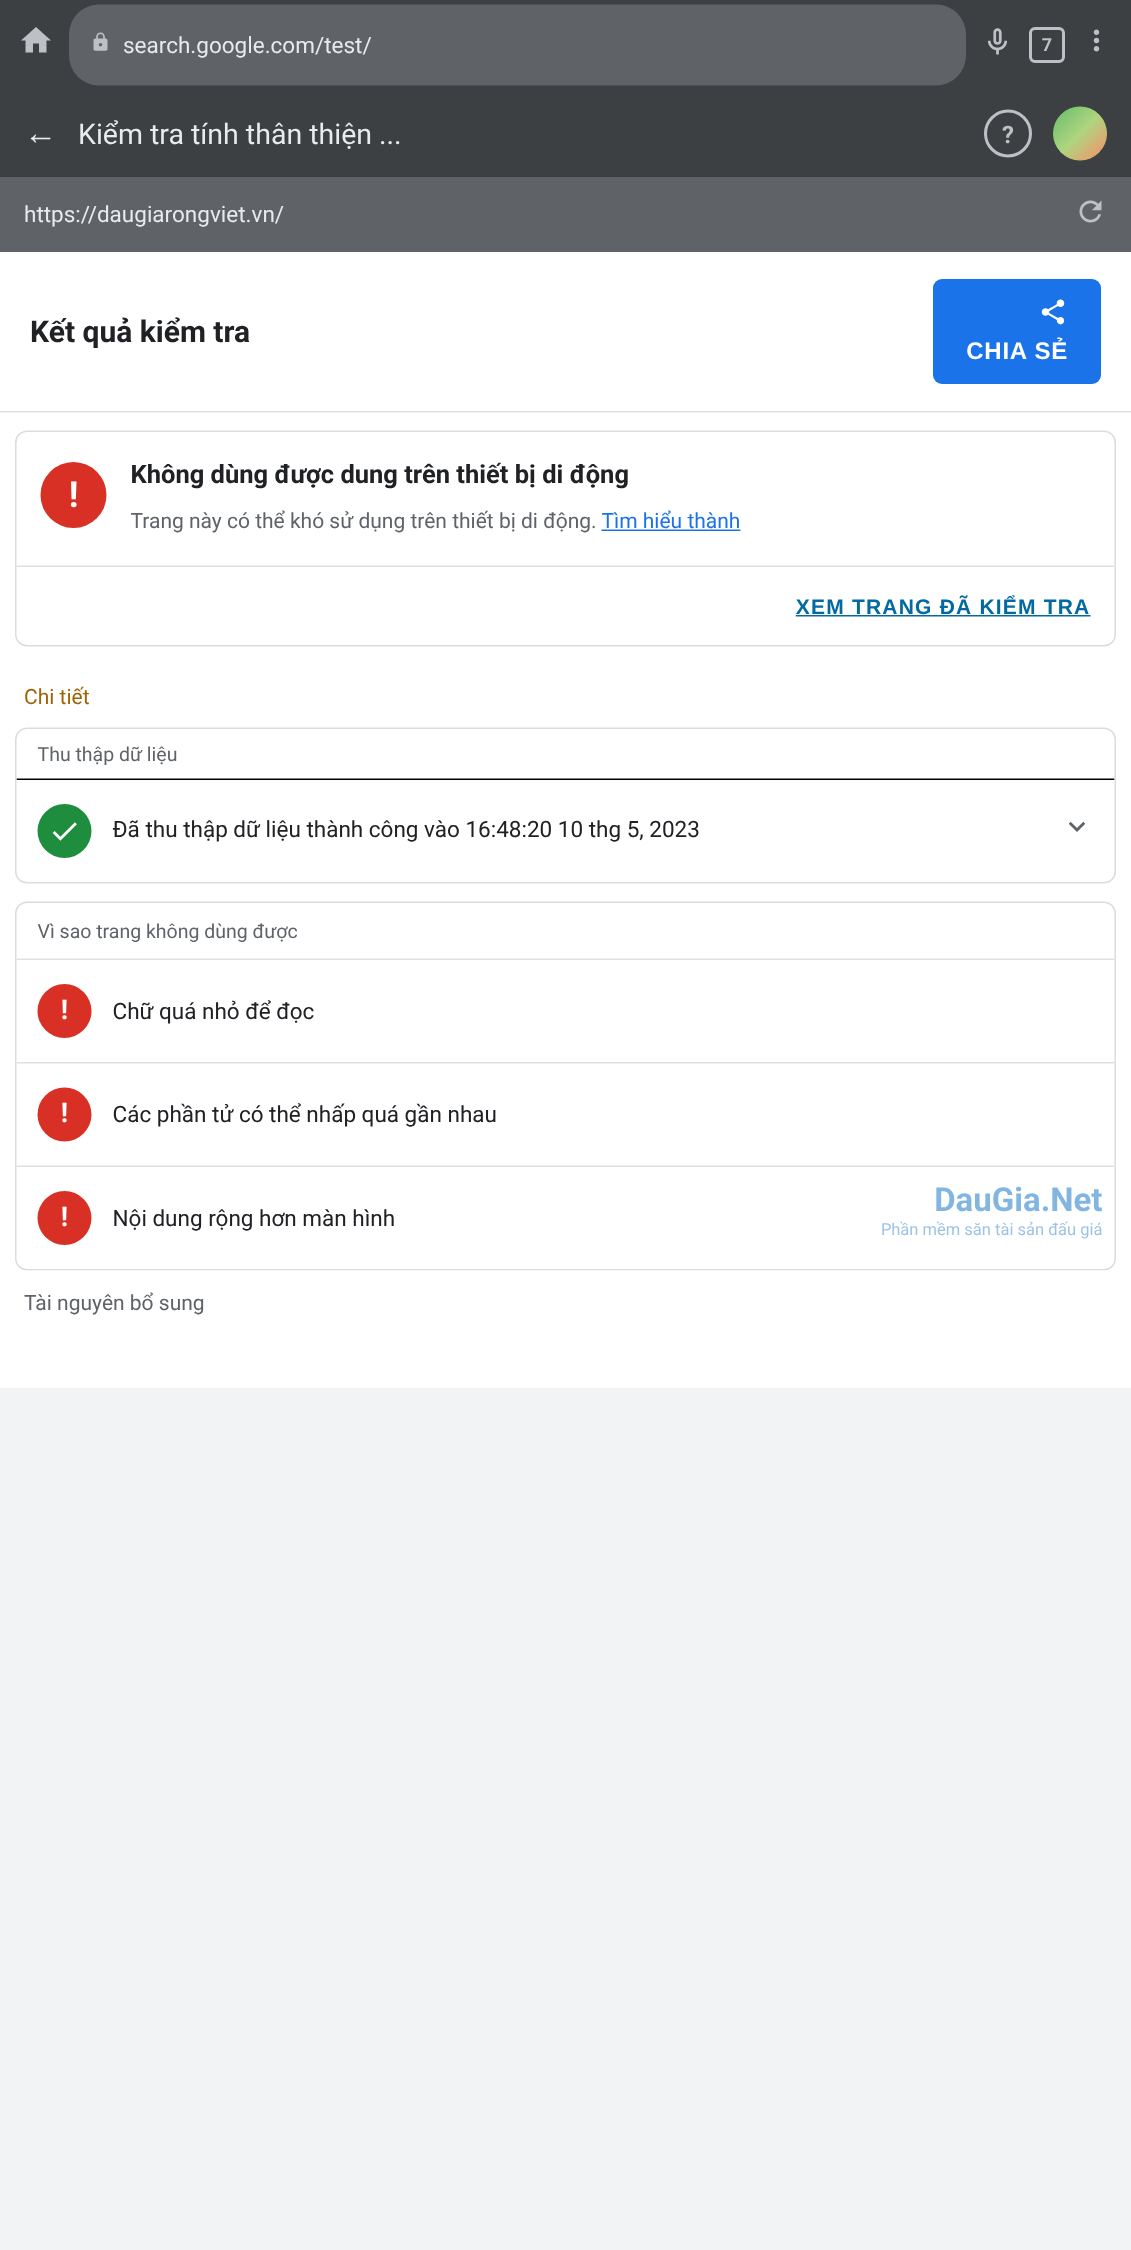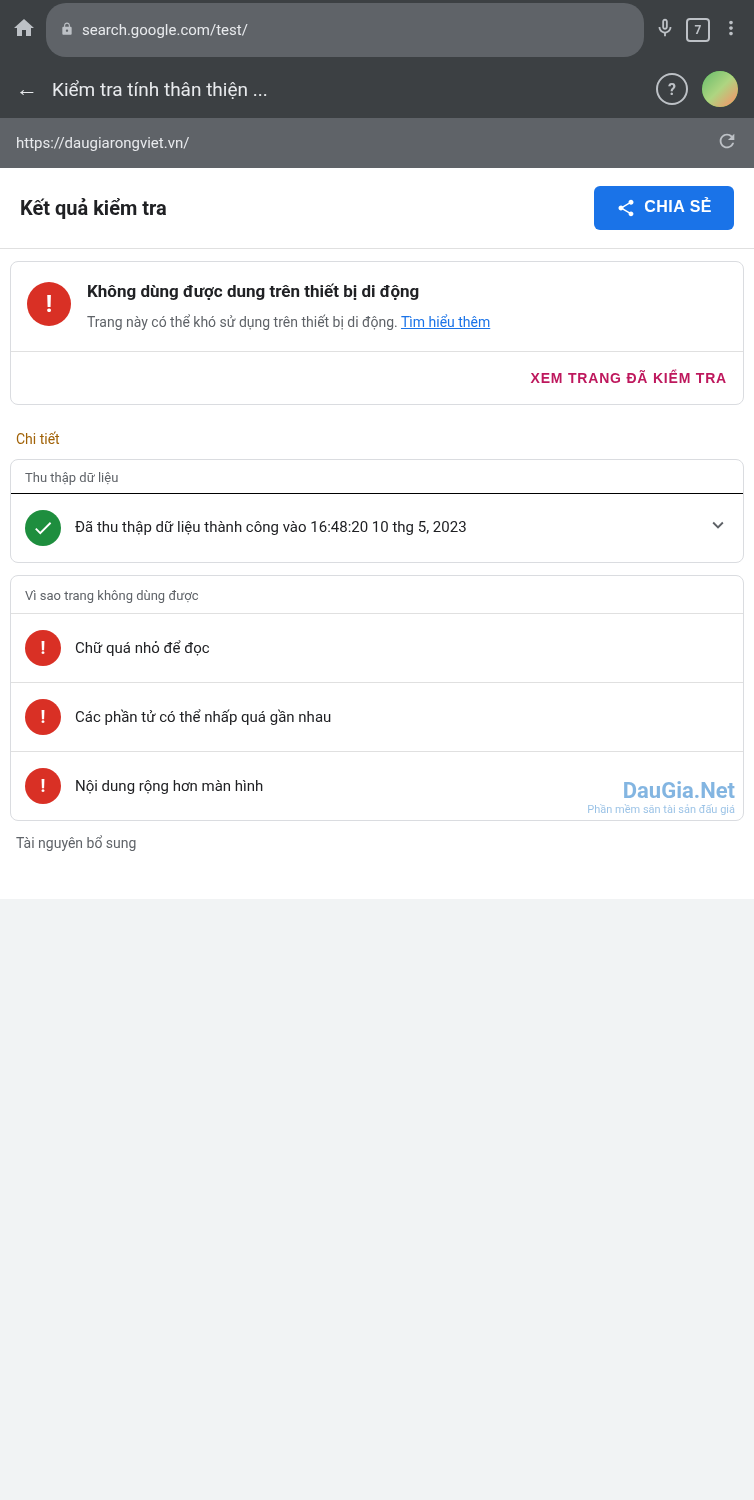--- a/index.html
+++ b/index.html
@@ -162,24 +162,25 @@
     }
     .share-button {
       background: #1a73e8;
       color: white;
       border: none;
       border-radius: 6px;
       padding: 12px 22px;
       font-size: 16px;
       font-weight: 600;
       display: flex;
-      align-items: flex-start;
+      align-items: flex-end;
       gap: 8px;
       cursor: pointer;
       letter-spacing: 0.5px;
+      flex-direction: column;
     }
     .share-icon-svg {
       width: 20px;
       height: 20px;
       fill: white;
     }
 
     
     .result-card {
       margin: 12px 10px;
@@ -235,26 +236,27 @@
     
     .view-page-row {
       border-top: 1px solid #e0e0e0;
       padding: 18px 16px;
       display: flex;
       justify-content: flex-end;
     }
     .view-page-btn {
       background: none;
       border: none;
-      color: #be185d;
+      color: #0369a1;
       font-size: 14px;
       font-weight: 700;
       letter-spacing: 0.8px;
       cursor: pointer;
       text-transform: uppercase;
+      text-decoration: underline;
     }
 
     
     .section-label {
       padding: 14px 16px 8px 16px;
       font-size: 14px;
       color: #a16207;
       background: #ffffff;
     }
 
@@ -342,21 +344,21 @@
       flex: 1;
     }
 
     
     .watermark-section {
       position: relative;
       padding: 0;
     }
     .watermark {
       position: absolute;
-      bottom: 0;
+      bottom: 16px;
       right: 0;
       padding: 4px 8px;
       text-align: right;
       pointer-events: none;
     }
     .watermark-main {
       font-size: 22px;
       font-weight: bold;
       color: rgba(30, 120, 200, 0.55);
     }
@@ -442,21 +444,21 @@
   <div class="result-card">
 
     <div class="status-section">
       <div class="status-icon-error">
         <span>!</span>
       </div>
       <div class="status-text-block">
         <div class="status-main-text">Không dùng được dung trên thiết bị di động</div>
         <div class="status-sub-text">
           <span>Trang này có thể khó sử dụng trên thiết bị di động.</span>
-          <a href="#">Tìm hiểu thêm</a>
+          <a href="#">Tìm hiểu thành</a>
         </div>
       </div>
     </div>
 
     <div class="view-page-row">
       <button class="view-page-btn">XEM TRANG ĐÃ KIỂM TRA</button>
     </div>
   </div>
 
   <div class="section-label">Chi tiết</div>

